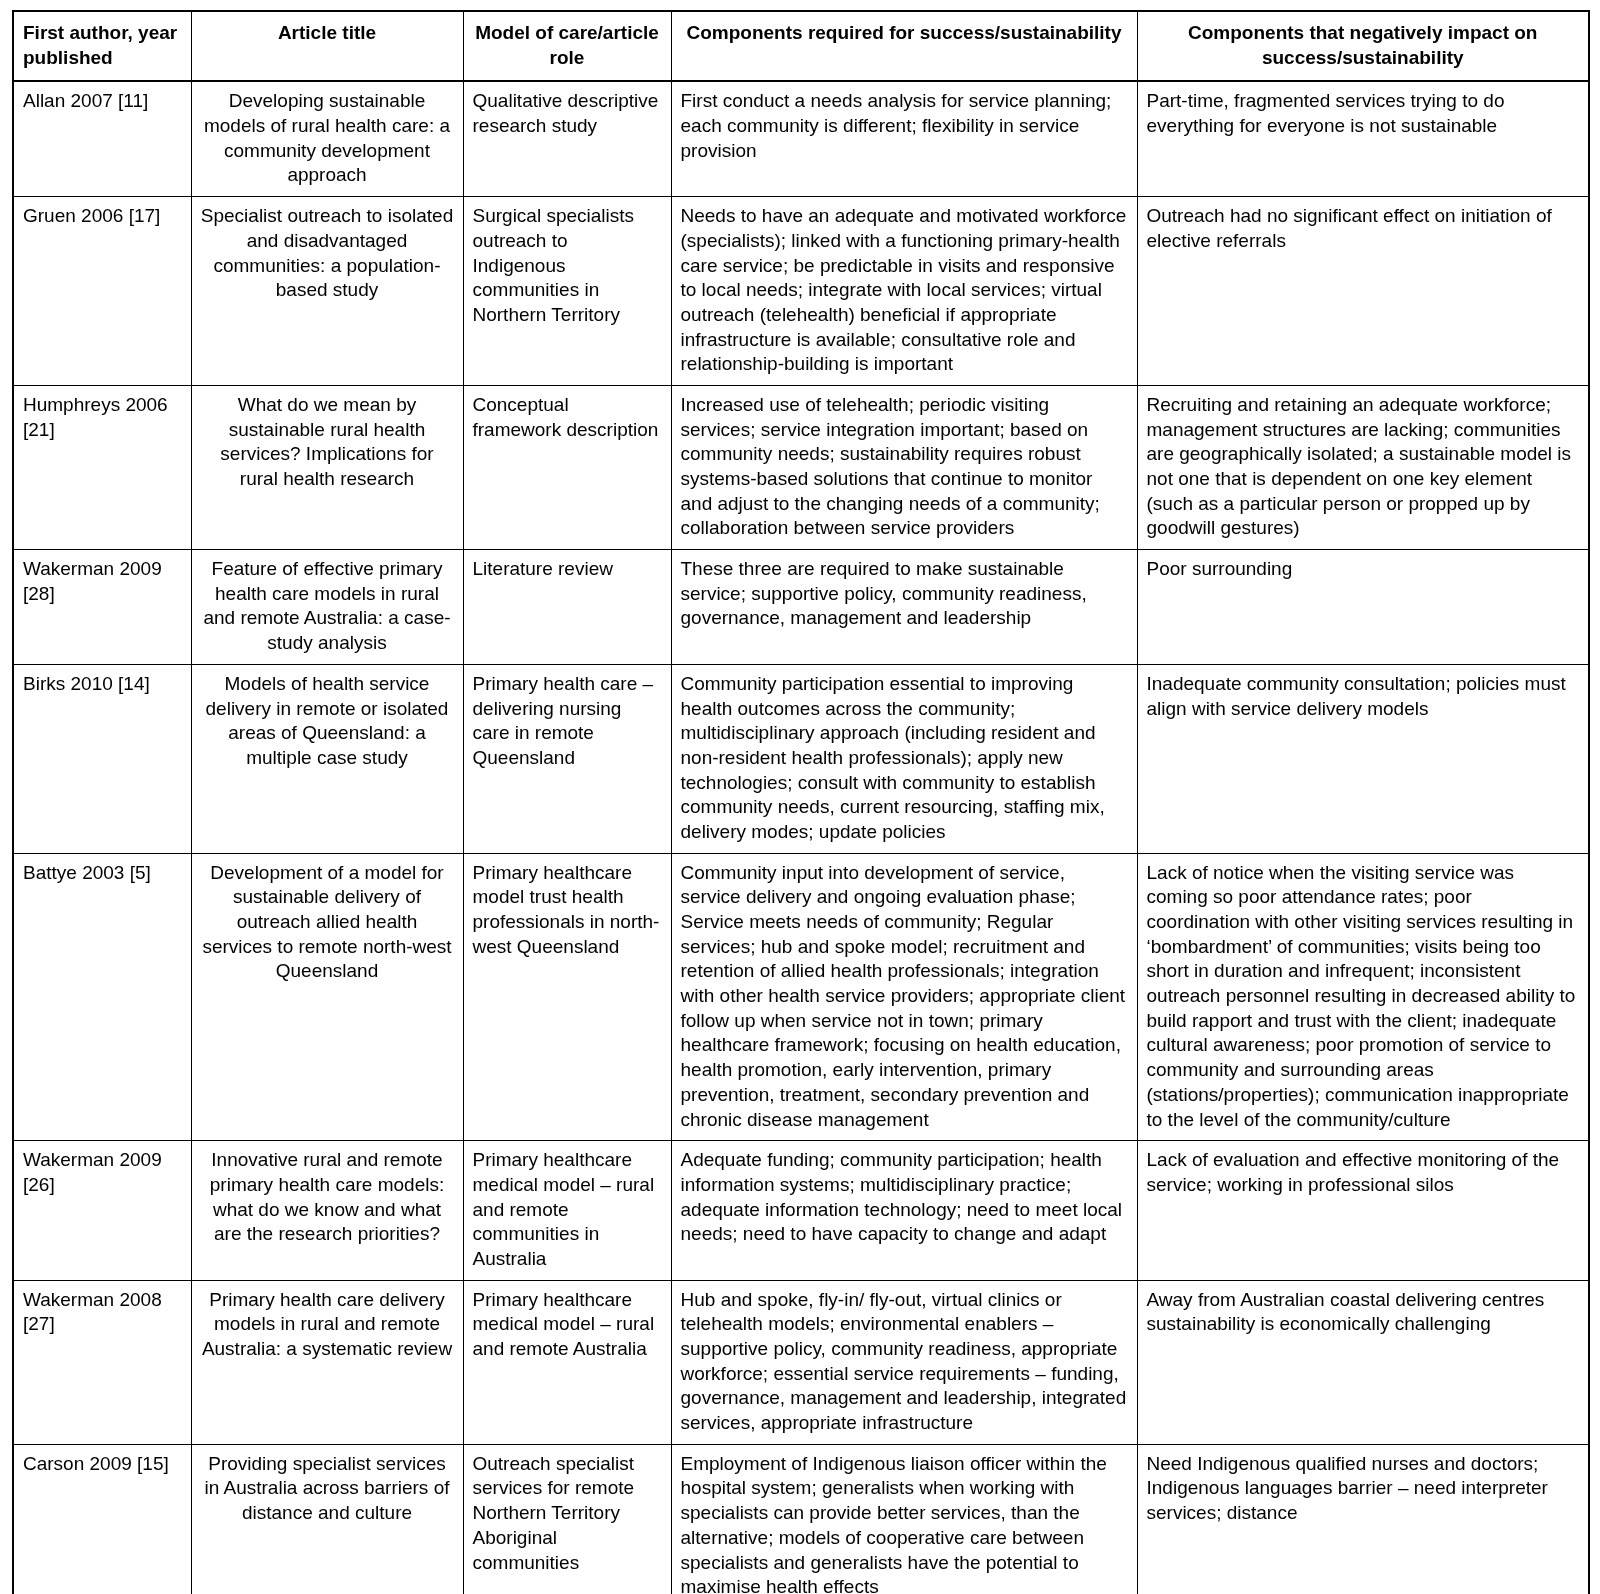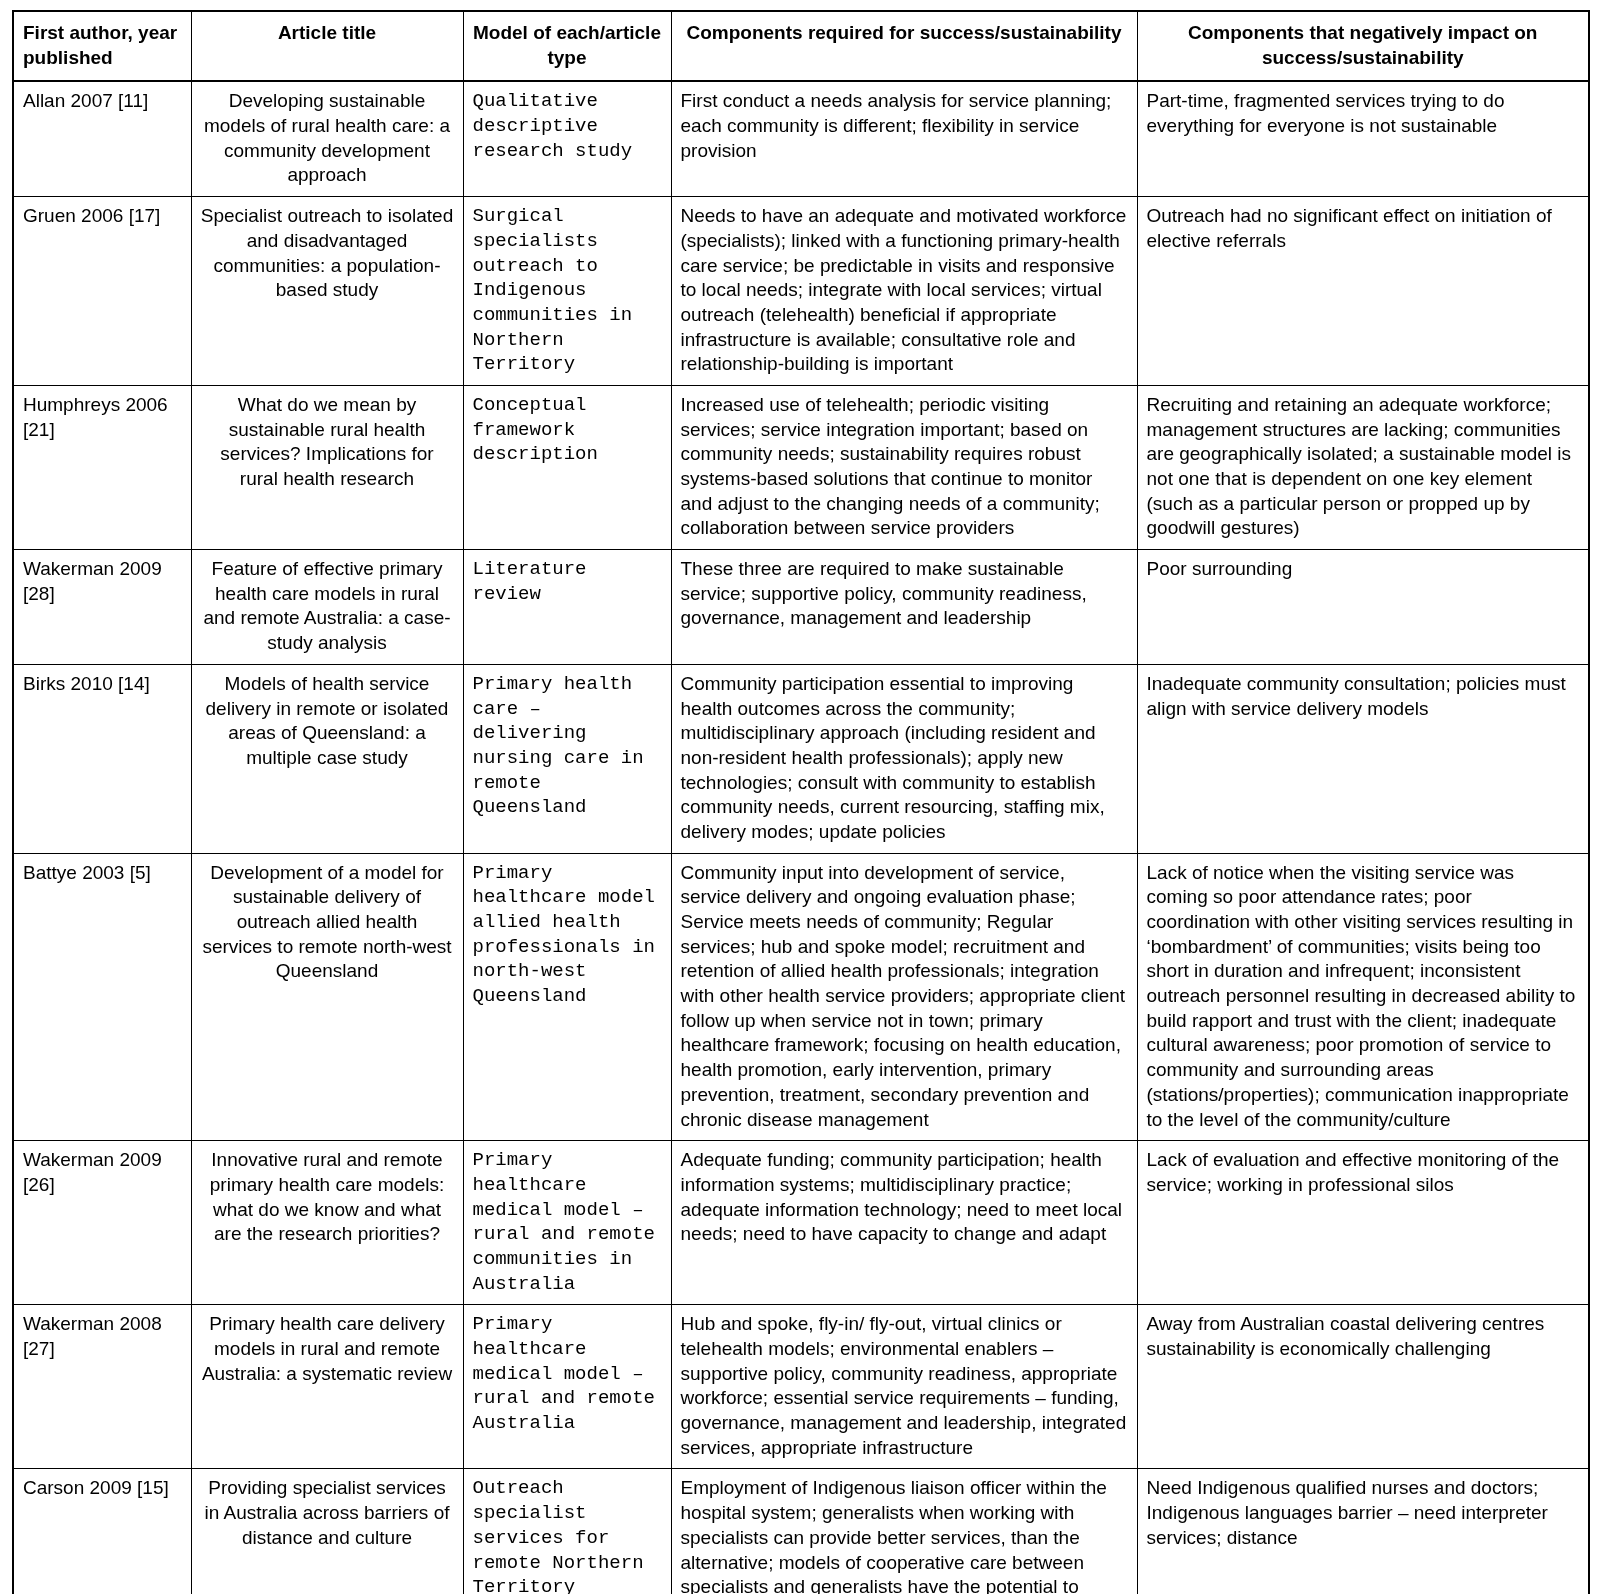--- a/index.html
+++ b/index.html
@@ -40,21 +40,21 @@
     border-bottom: 2px solid #000;
     padding-top: 9px;
     padding-bottom: 10px;
   }
   table.review-table thead th.col-author {
     text-align: left;
     margin-top: 48px;
   }
   td.cell-author  { width: 178px; }
   td.cell-title   { width: 272px; text-align: center; }
-  td.cell-model   { width: 208px; font-family: Liberation Mono, monospace; }
+  td.cell-model   { width: 208px; }
   td.cell-success { width: 466px; }
   td.cell-negative{ width: 452px; }
   col.c1 { width: 178px; }
   col.c2 { width: 272px; }
   col.c3 { width: 208px; }
   col.c4 { width: 466px; }
   col.c5 { width: 452px; }
   .row-tall-1 td { height: 88px; }
 </style>
 </head>
@@ -66,21 +66,21 @@
       <col class="c1">
         <col class="c2">
         <col class="c3">
         <col class="c4">
         <col class="c5">
     </colgroup>
     <thead>
       <tr>
         <th class="col-author">First author, year published</th>
         <th>Article title</th>
-        <th>Model of each/article type</th>
+        <th>Model of care/article role</th>
         <th>Components required for success/sustainability</th>
         <th>Components that negatively impact on success/sustainability</th>
       </tr>
     </thead>
     <tbody>
       <tr class="row-tall-1">
         <td class="cell-author">Allan 2007 [11]</td>
         <td class="cell-title">Developing sustainable models of rural health care: a community development approach</td>
         <td class="cell-model">Qualitative descriptive research study</td>
         <td class="cell-success">First conduct a needs analysis for service planning; each community is different; flexibility in service provision</td>
@@ -110,21 +110,21 @@
       <tr>
         <td class="cell-author">Birks 2010 [14]</td>
         <td class="cell-title">Models of health service delivery in remote or isolated areas of Queensland: a multiple case study</td>
         <td class="cell-model">Primary health care – delivering nursing care in remote Queensland</td>
         <td class="cell-success">Community participation essential to improving health outcomes across the community; multidisciplinary approach (including resident and non-resident health professionals); apply new technologies; consult with community to establish community needs, current resourcing, staffing mix, delivery modes; update policies</td>
         <td class="cell-negative">Inadequate community consultation; policies must align with service delivery models</td>
       </tr>
       <tr>
         <td class="cell-author">Battye 2003 [5]</td>
         <td class="cell-title">Development of a model for sustainable delivery of outreach allied health services to remote north-west Queensland</td>
-        <td class="cell-model">Primary healthcare model allied health professionals in north-west Queensland</td>
+        <td class="cell-model">Primary healthcare model trust health professionals in north-west Queensland</td>
         <td class="cell-success">Community input into development of service, service delivery and ongoing evaluation phase; Service meets needs of community; Regular services; hub and spoke model; recruitment and retention of allied health professionals; integration with other health service providers; appropriate client follow up when service not in town; primary healthcare framework; focusing on health education, health promotion, early intervention, primary prevention, treatment, secondary prevention and chronic disease management</td>
         <td class="cell-negative">Lack of notice when the visiting service was coming so poor attendance rates; poor coordination with other visiting services resulting in ‘bombardment’ of communities; visits being too short in duration and infrequent; inconsistent outreach personnel resulting in decreased ability to build rapport and trust with the client; inadequate cultural awareness; poor promotion of service to community and surrounding areas (stations/properties); communication inappropriate to the level of the community/culture</td>
       </tr>
       <tr>
         <td class="cell-author">Wakerman 2009 [26]</td>
         <td class="cell-title">Innovative rural and remote primary health care models: what do we know and what are the research priorities?</td>
         <td class="cell-model">Primary healthcare medical model – rural and remote communities in Australia</td>
         <td class="cell-success">Adequate funding; community participation; health information systems; multidisciplinary practice; adequate information technology; need to meet local needs; need to have capacity to change and adapt</td>
         <td class="cell-negative">Lack of evaluation and effective monitoring of the service; working in professional silos</td>
       </tr>

